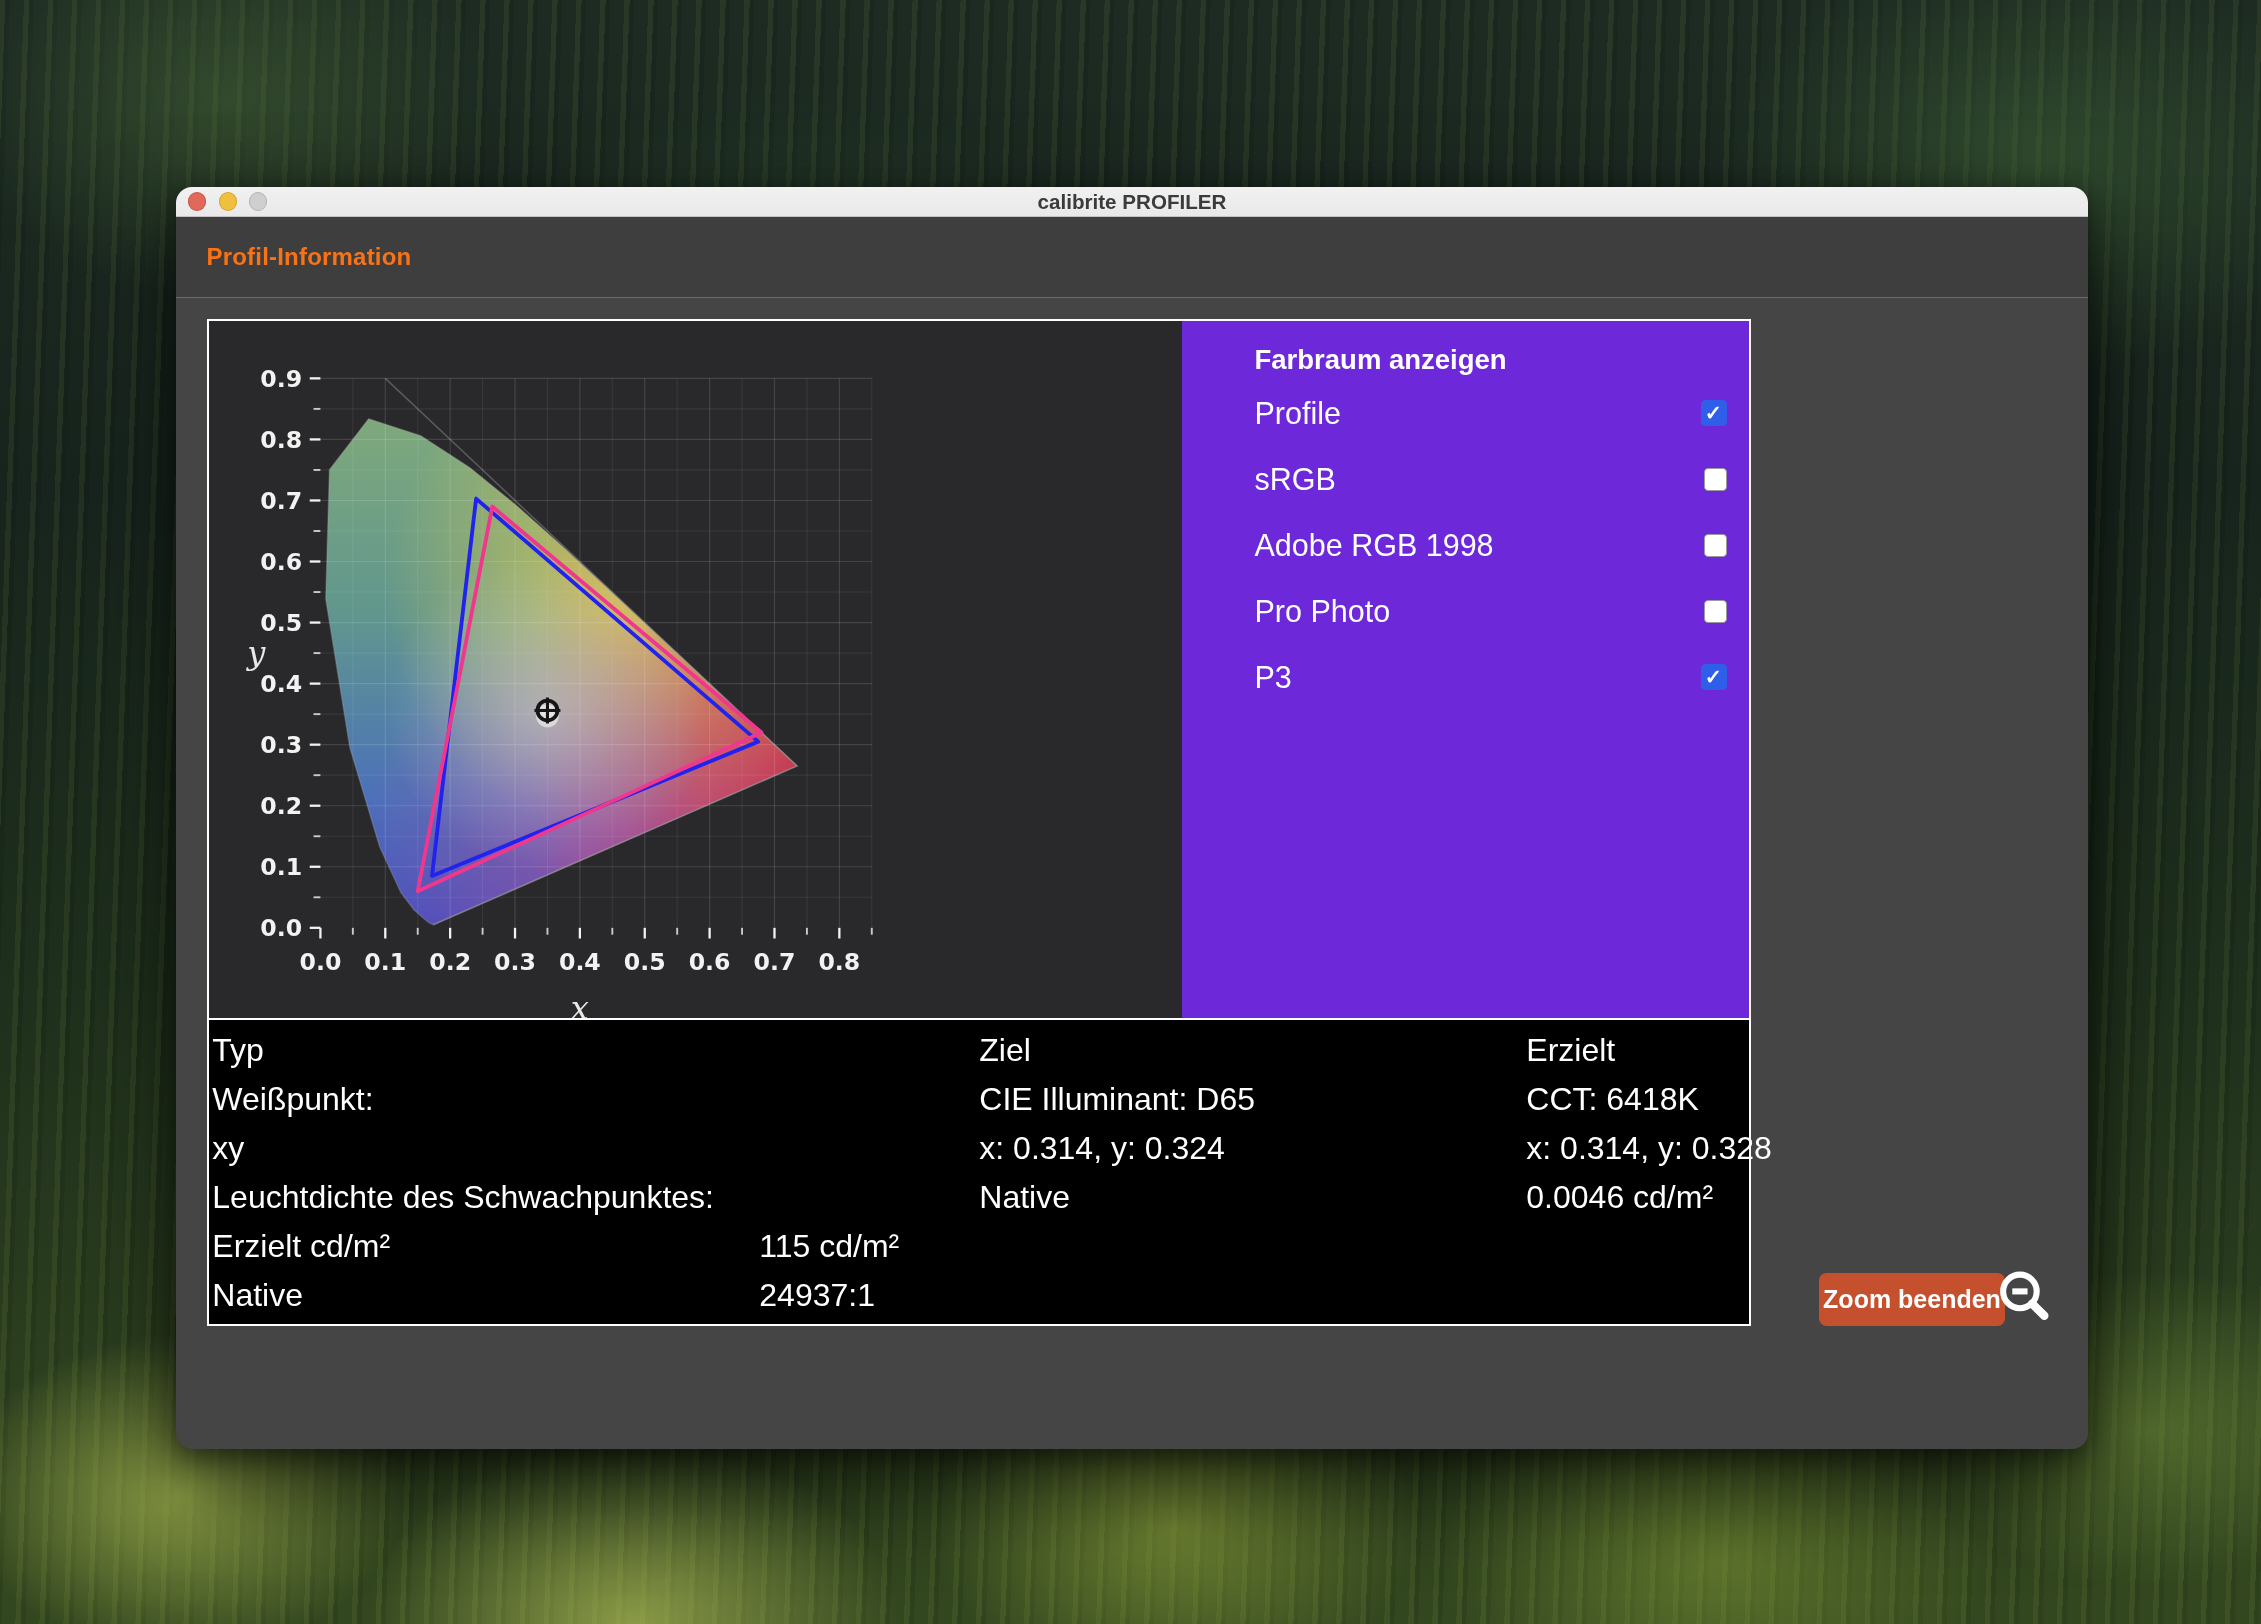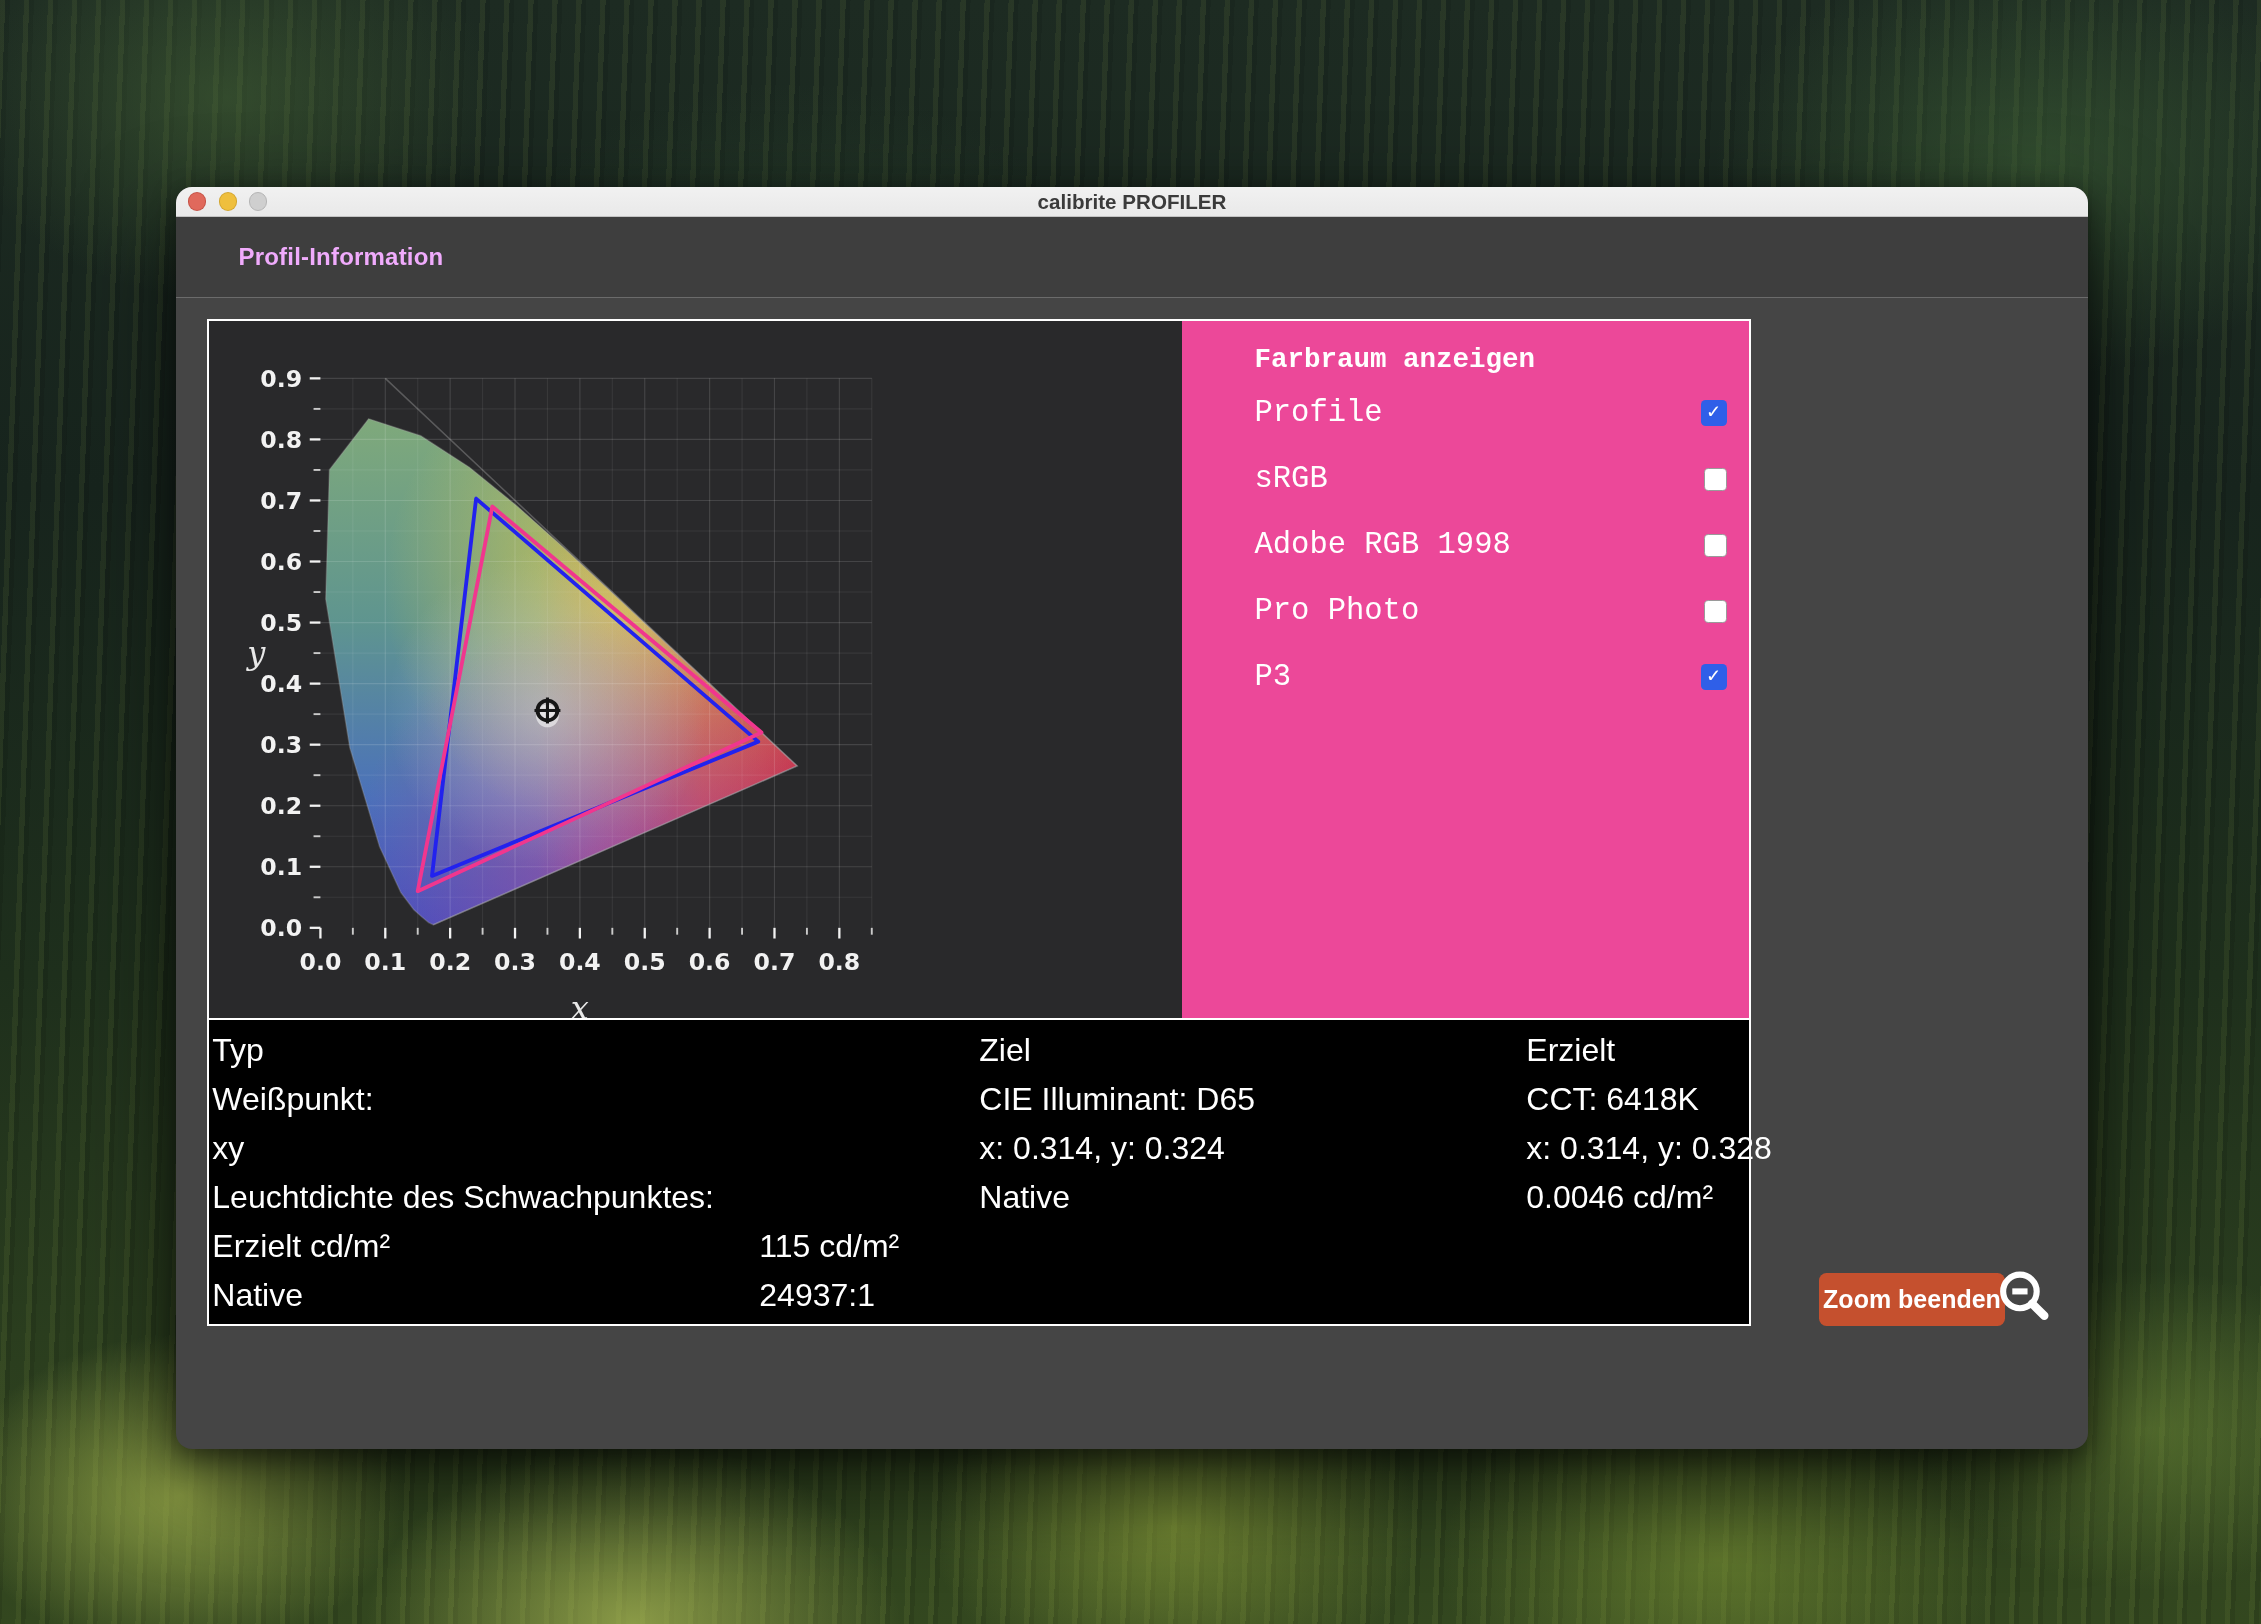--- a/index.html
+++ b/index.html
@@ -24,27 +24,27 @@
     background:linear-gradient(#f1f1f1,#e9e9e9);border-bottom:0.8px solid #c3c3c3;
     display:flex;align-items:center;justify-content:center;}
   .lights{position:absolute;left:12.2px;top:0;height:100%;display:flex;align-items:center;gap:12.2px;}
   .light{width:18.3px;height:18.3px;border-radius:50%;box-sizing:border-box;}
   .light.red{background:#e0695c;border:0.8px solid rgba(150,40,30,.35);}
   .light.yellow{background:#efbf3d;border:0.8px solid rgba(160,120,20,.35);}
   .light.gray{background:#cfcfcf;border:0.8px solid #b5b5b5;}
   .win-title{font-weight:700;font-size:20.6px;color:#3b3b3b;}
   .appheader{position:absolute;top:30px;left:0;right:0;height:81px;background:#3e3e3e;
     border-bottom:1.5px solid #6b6b6b;display:flex;align-items:center;padding-left:30.5px;box-sizing:border-box;}
-  .appheader-title{font-weight:700;font-size:24px;color:#f0abfc;letter-spacing:0.2px;margin-left:32px;}
+  .appheader-title{font-weight:700;font-size:24px;color:#f97316;letter-spacing:0.2px;}
   .container{position:absolute;left:30.5px;top:132px;width:1544px;height:1007px;border:2.3px solid #ffffff;
     box-sizing:border-box;display:flex;flex-direction:column;background:#454545;}
   .top-row{display:flex;height:697px;}
   .chart-panel{width:973px;height:697px;background:#29292b;position:relative;flex:none;}
   .chart-panel svg{position:absolute;left:0;top:0;}
-  .side-panel{flex:1;background:#ec4899;padding:18.3px 0 0 73px;box-sizing:border-box;font-family:Liberation Mono, monospace;}
+  .side-panel{flex:1;background:#6d28d9;padding:18.3px 0 0 73px;box-sizing:border-box;}
   .cs-head{font-weight:700;font-size:27.5px;color:#ffffff;height:41px;display:flex;align-items:center;}
   .cs-row{display:flex;align-items:center;justify-content:space-between;height:66px;padding-right:22px;}
   .cs-label{font-size:30.5px;color:#ffffff;}
   .checkbox{width:23px;height:23px;border-radius:4.6px;background:#ffffff;border:1.5px solid #9a9a9a;
     display:flex;align-items:center;justify-content:center;box-sizing:border-box;flex:none;}
   .checkbox.checked{width:26px;height:26px;background:#2f5fe8;border:none;color:#ffffff;
     font-weight:700;font-size:20.6px;line-height:1;}
   .sep{height:2.3px;background:#ffffff;flex:none;}
   .table-panel{flex:1;background:#000000;padding:6.1px 0 0 3.8px;box-sizing:border-box;}
   .t-row{display:flex;align-items:center;height:49px;font-size:32px;color:#ffffff;white-space:nowrap;}

